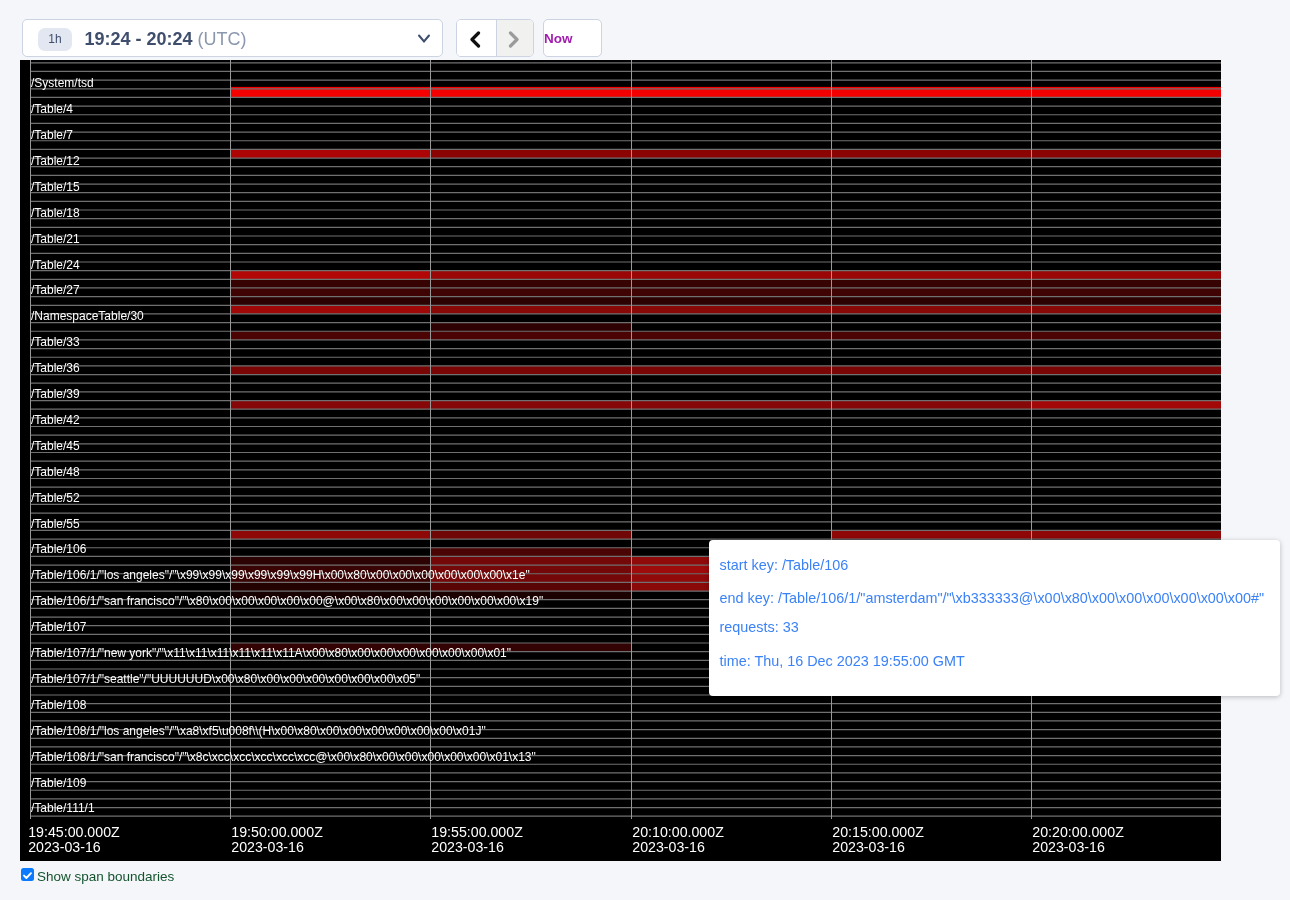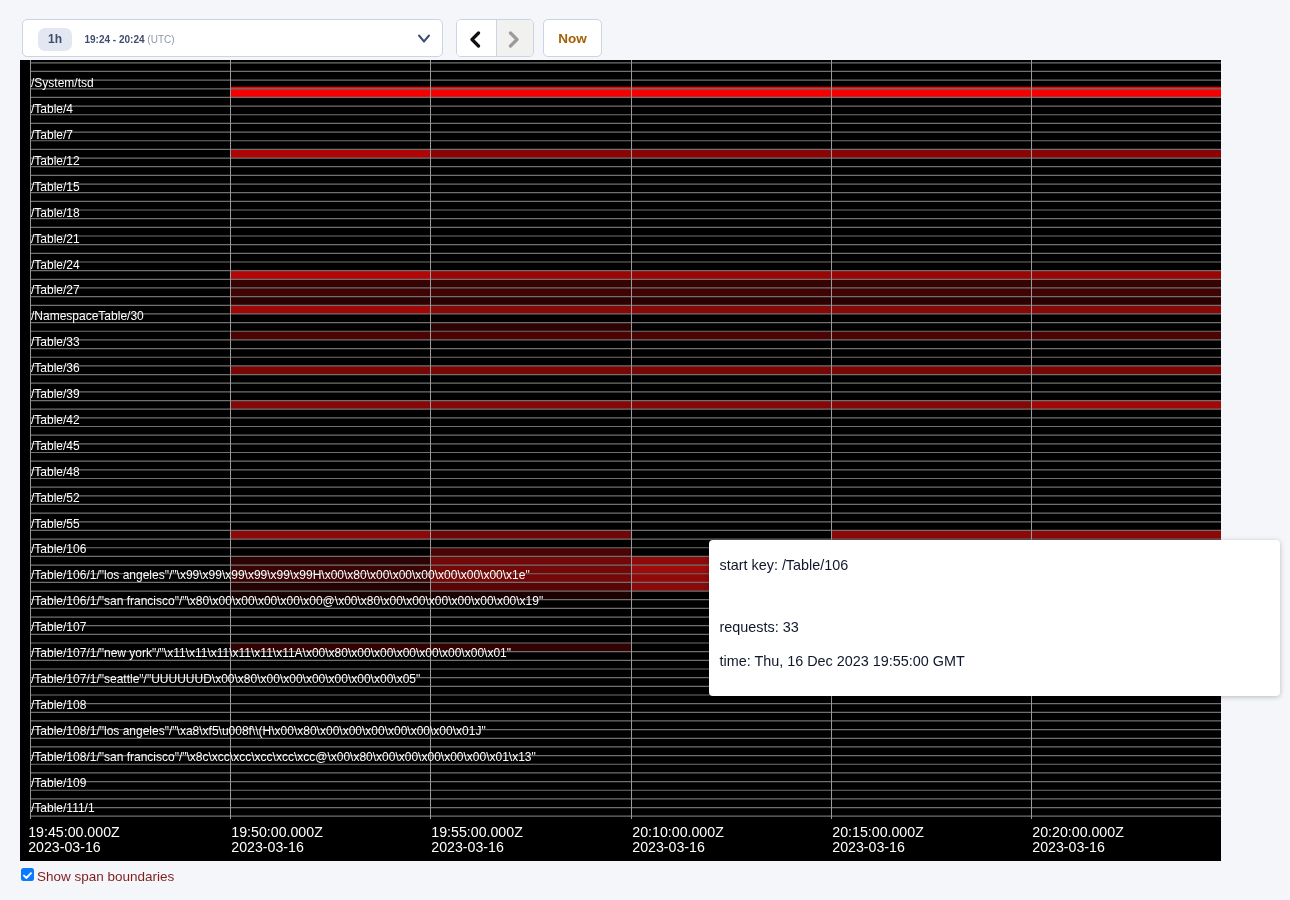--- a/index.html
+++ b/index.html
@@ -1,38 +1,38 @@
 <!DOCTYPE html>
 <html><head><meta charset="utf-8"><title>Key Visualizer</title>
 <style>
   html,body{margin:0;padding:0}
   body{width:1290px;height:900px;background:#f4f6fa;font-family:"Liberation Sans",sans-serif;position:relative;overflow:hidden}
   .box{position:absolute;background:#fff;border:1px solid #ccd3e3;border-radius:5px;box-sizing:border-box}
 </style></head>
 <body>
   <div class="box" style="left:22px;top:19px;width:421px;height:38px">
-    <div style="position:absolute;left:15px;top:8px;width:34px;height:23px;background:#e2e7f1;border-radius:7px;text-align:center;line-height:23px;font-size:12px;font-weight:bold;color:#3f4e6c">1h</div>
-    <div style="position:absolute;left:61.5px;top:1px;height:37px;line-height:37px;font-size:10px;font-weight:bold;color:#3f4e6c;white-space:nowrap">19:24 - 20:24 <span style="font-weight:normal;color:#8b97ad">(UTC)</span></div>
+    <div style="position:absolute;left:15px;top:8px;width:34px;height:23px;background:#e2e7f1;border-radius:7px;text-align:center;line-height:23px;font-size:12px;font-weight:normal;color:#3f4e6c">1h</div>
+    <div style="position:absolute;left:61.5px;top:1px;height:37px;line-height:37px;font-size:18px;font-weight:bold;color:#3f4e6c;white-space:nowrap">19:24 - 20:24 <span style="font-weight:normal;color:#8b97ad">(UTC)</span></div>
     <svg style="position:absolute;right:11px;top:13.5px" width="14" height="10" viewBox="0 0 14 10">
       <path d="M2 1.5 L7 7.5 L12 1.5" fill="none" stroke="#3f4e6c" stroke-width="2" stroke-linecap="round"></path>
     </svg>
   </div>
   <div class="box" style="left:456px;top:19px;width:78px;height:38px;overflow:hidden">
     <div style="position:absolute;left:0;top:0;width:39px;height:36px;background:#fff">
       <svg style="position:absolute;left:12px;top:11px" width="12" height="17" viewBox="0 0 12 17">
         <path d="M9.5 2 L3 8.5 L9.5 15" fill="none" stroke="#111" stroke-width="3.2" stroke-linecap="round" stroke-linejoin="round"></path>
       </svg>
     </div>
     <div style="position:absolute;left:39px;top:0;width:39px;height:36px;background:#f1f1ef;border-left:1px solid #ccd3e3;box-sizing:border-box">
       <svg style="position:absolute;left:11px;top:11px" width="12" height="17" viewBox="0 0 12 17">
         <path d="M2.5 2 L9 8.5 L2.5 15" fill="none" stroke="#9b9b9b" stroke-width="3.2" stroke-linecap="round" stroke-linejoin="round"></path>
       </svg>
     </div>
   </div>
-  <div class="box" style="left:543px;top:19px;width:59px;height:38px;text-align:center;line-height:38px;font-size:13.5px;font-weight:bold;color:#a16207">Now</div>
+  <div class="box" style="left:543px;top:19px;width:59px;height:38px;text-align:left;line-height:38px;font-size:13.5px;font-weight:bold;color:#a21caf">Now</div>
 
   <svg style="position:absolute;left:20px;top:60px;display:block" width="1201" height="801" viewBox="0 0 1201 801">
 <rect x="0" y="0" width="1201" height="801" fill="#000"></rect>
 <rect x="210.5" y="26.9" width="990.5" height="10.6" fill="#f40000"></rect>
 <rect x="210.5" y="89.40" width="200.0" height="8.66" fill="#ad0505"></rect>
     <rect x="410.5" y="89.40" width="790.5" height="8.66" fill="#8b0404"></rect>
 <rect x="210.5" y="210.64" width="200.0" height="8.66" fill="#b30707"></rect>
     <rect x="410.5" y="210.64" width="790.5" height="8.66" fill="#9a0606"></rect>
 <rect x="210.5" y="219.30" width="990.5" height="8.66" fill="#360202"></rect>
 <rect x="210.5" y="227.96" width="990.5" height="8.66" fill="#3f0303"></rect>
@@ -195,23 +195,24 @@
 <text x="411.3" y="776.7" font-size="14.2" fill="#fff">19:55:00.000Z</text>
 <text x="411.3" y="791.8" font-size="14.2" fill="#fff">2023-03-16</text>
 <text x="612.3" y="776.7" font-size="14.2" fill="#fff">20:10:00.000Z</text>
 <text x="612.3" y="791.8" font-size="14.2" fill="#fff">2023-03-16</text>
 <text x="812.3" y="776.7" font-size="14.2" fill="#fff">20:15:00.000Z</text>
 <text x="812.3" y="791.8" font-size="14.2" fill="#fff">2023-03-16</text>
 <text x="1012.3" y="776.7" font-size="14.2" fill="#fff">20:20:00.000Z</text>
 <text x="1012.3" y="791.8" font-size="14.2" fill="#fff">2023-03-16</text>
   </svg>
 
-  <div style="position:absolute;left:708.5px;top:540px;width:571.5px;height:156px;background:#fff;border-radius:4px;box-shadow:0 1px 5px rgba(0,0,0,0.25);font-size:14.4px;color:#0f172a">
+  <div style="position:absolute;left:708.5px;top:540px;width:571.5px;height:156px;background:#fff;border-radius:4px;box-shadow:0 1px 5px rgba(0,0,0,0.25);font-size:14.4px;color:#3b82f6">
     <div style="position:absolute;left:11px;top:17px">start key: /Table/106</div>
+    <div style="position:absolute;left:11px;top:50px">end key: /Table/106/1/"amsterdam"/"\xb333333@\x00\x80\x00\x00\x00\x00\x00\x00#"</div>
     <div style="position:absolute;left:11px;top:78.5px">requests: 33</div>
     <div style="position:absolute;left:11px;top:113px">time: Thu, 16 Dec 2023 19:55:00 GMT</div>
   </div>
 
   <div style="position:absolute;left:21px;top:868px;width:13px;height:13px;background:#0a7aff;border-radius:2.5px">
     <svg width="13" height="13" viewBox="0 0 13 13">
       <path d="M3 6.6 L5.4 9 L10 4.2" fill="none" stroke="#fff" stroke-width="1.9" stroke-linecap="round" stroke-linejoin="round"></path>
     </svg>
   </div>
-  <div style="position:absolute;left:37px;top:868.5px;font-size:13.5px;color:#7f1d1d">Show span boundaries</div>
+  <div style="position:absolute;left:37px;top:868.5px;font-size:13.5px;color:#14532d">Show span boundaries</div>
 </body></html>

